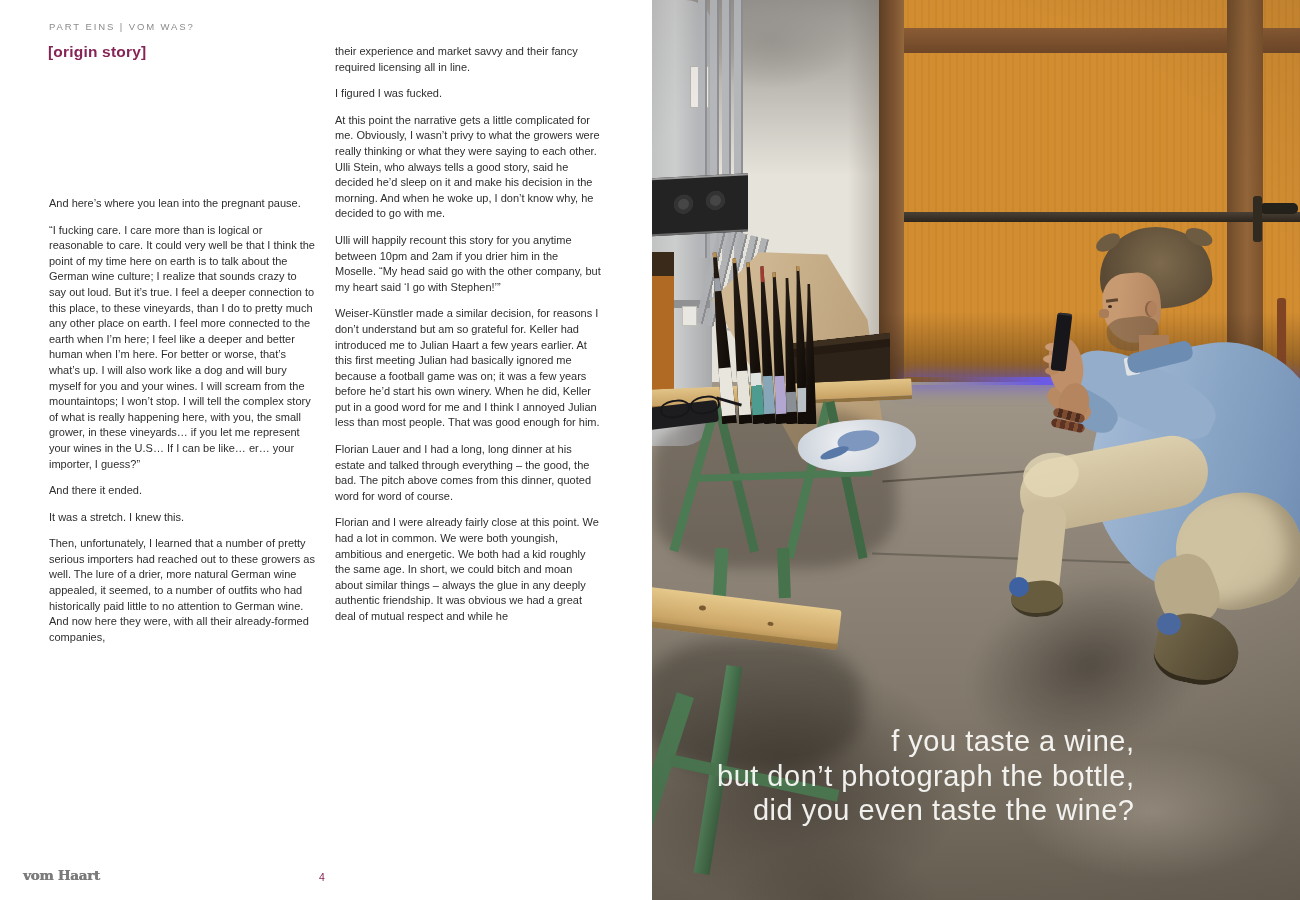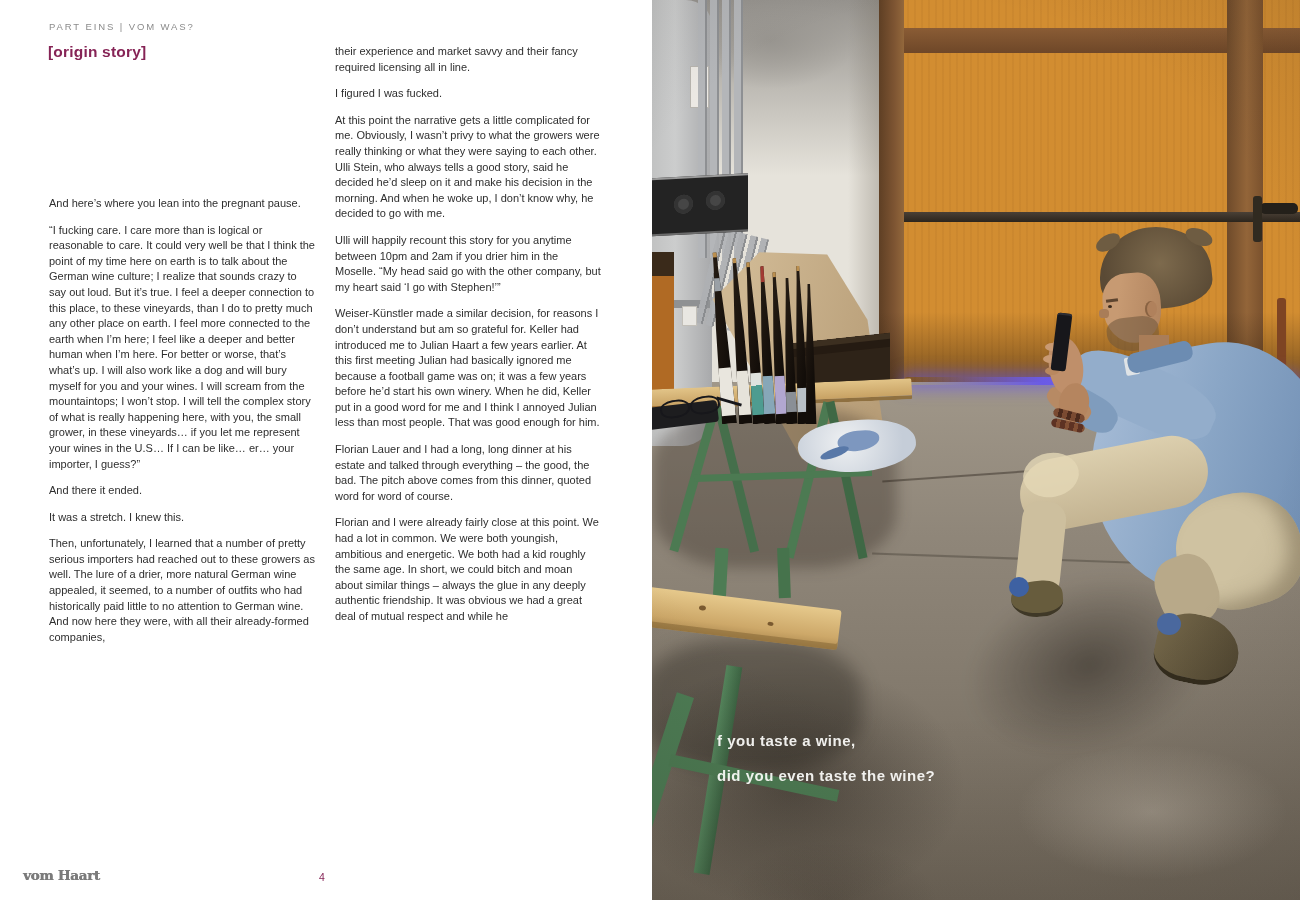--- a/index.html
+++ b/index.html
@@ -16,21 +16,21 @@
   .col p{margin:0 0 11px 0;}
   .col1{left:49px;top:196px;}
   .col2{left:335px;top:44px;}
   .footer-logo{position:absolute;left:23px;top:867px;font-family:"DejaVu Serif",serif;font-weight:bold;
        font-size:13.5px;color:#7b7b7b;letter-spacing:-.3px;text-shadow:.4px 0 0 #7b7b7b;}
   .page-num{position:absolute;left:319px;top:871px;font-size:10.5px;color:#862456;}
 
   
   .photo{position:absolute;left:652px;top:0;width:648px;height:900px;overflow:hidden;background:#8e8579;}
   .caption{position:absolute;left:65px;top:724px;z-index:60;color:rgba(252,252,250,.93);
-       font-size:15px;line-height:34.5px;letter-spacing:.5px;font-weight:700;}
+       font-size:29px;line-height:34.5px;letter-spacing:.5px;font-weight:400;text-align:right;}
   .bottle{position:absolute;background:linear-gradient(100deg,#241b13 20%,#120d09 70%);
        clip-path:polygon(41% 0,59% 0,61% 9%,76% 44%,87% 100%,13% 100%,24% 44%,39% 9%);}
   .blabel{position:absolute;left:14%;width:72%;}
   .cork{position:absolute;top:-6px;left:30%;width:40%;height:11px;background:#bb8f4f;border-radius:2px;}
 </style>
 </head>
 <body>
 
 <div class="spread">
 
@@ -232,16 +232,17 @@
     </div>
     <div class="abs" style="left:58px;top:665px;width:16px;height:210px;transform:rotate(9deg);
          background:linear-gradient(90deg,#55855c,#3c6342);"></div>
     <div class="abs" style="left:-8px;top:690px;width:18px;height:210px;transform:rotate(18deg);background:#4d7c54;"></div>
     <div class="abs" style="left:16px;top:772px;width:172px;height:12px;background:#4c7a52;transform:rotate(12deg);"></div>
 
     <div class="abs" style="inset:0;background:radial-gradient(circle at 45% 40%,rgba(0,0,0,0) 55%,rgba(30,25,20,.18));"></div>
 
     <div class="caption">
       <div>f you taste a wine,</div>
+      <div>but don’t photograph the bottle,</div>
       <div>did you even taste the wine?</div>
     </div>
   </section>
 </div>
 
 </body></html>

